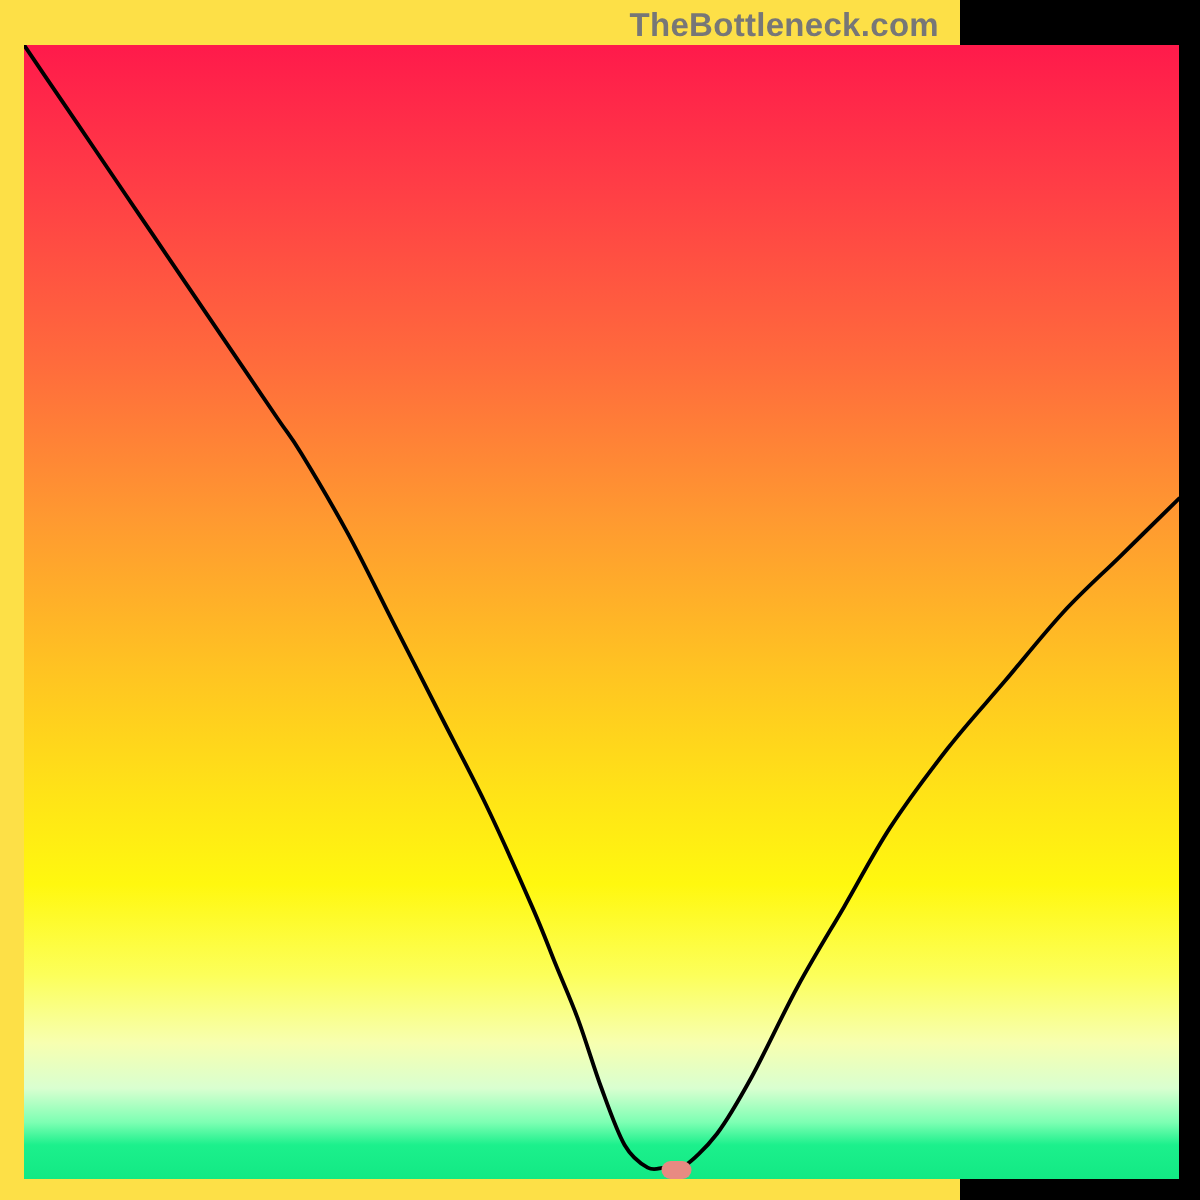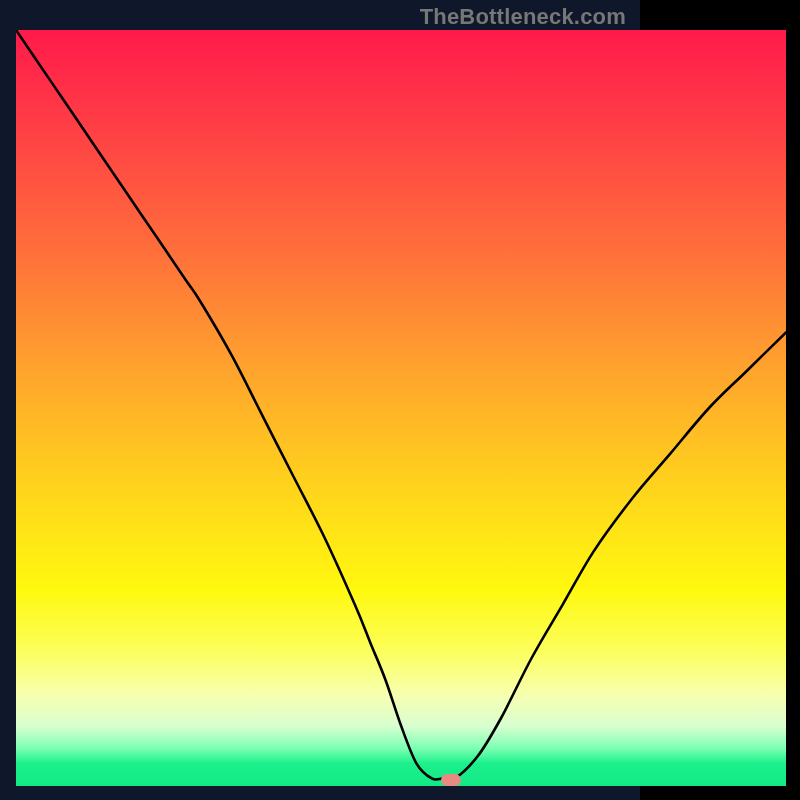--- a/index.html
+++ b/index.html
@@ -7,21 +7,21 @@
     padding: 0;
     width: 800px;
     height: 800px;
     background: #000;
     overflow: hidden;
   }
   .outer {
     position: relative;
     width: 640px;
     height: 800px;
-    background: #0f172a;
+    background: #fde047;
   }
   .plot {
     position: absolute;
     left: 16px;
     top: 30px;
     width: 770px;
     height: 756px;
     overflow: hidden;
   }
   .gradient {

